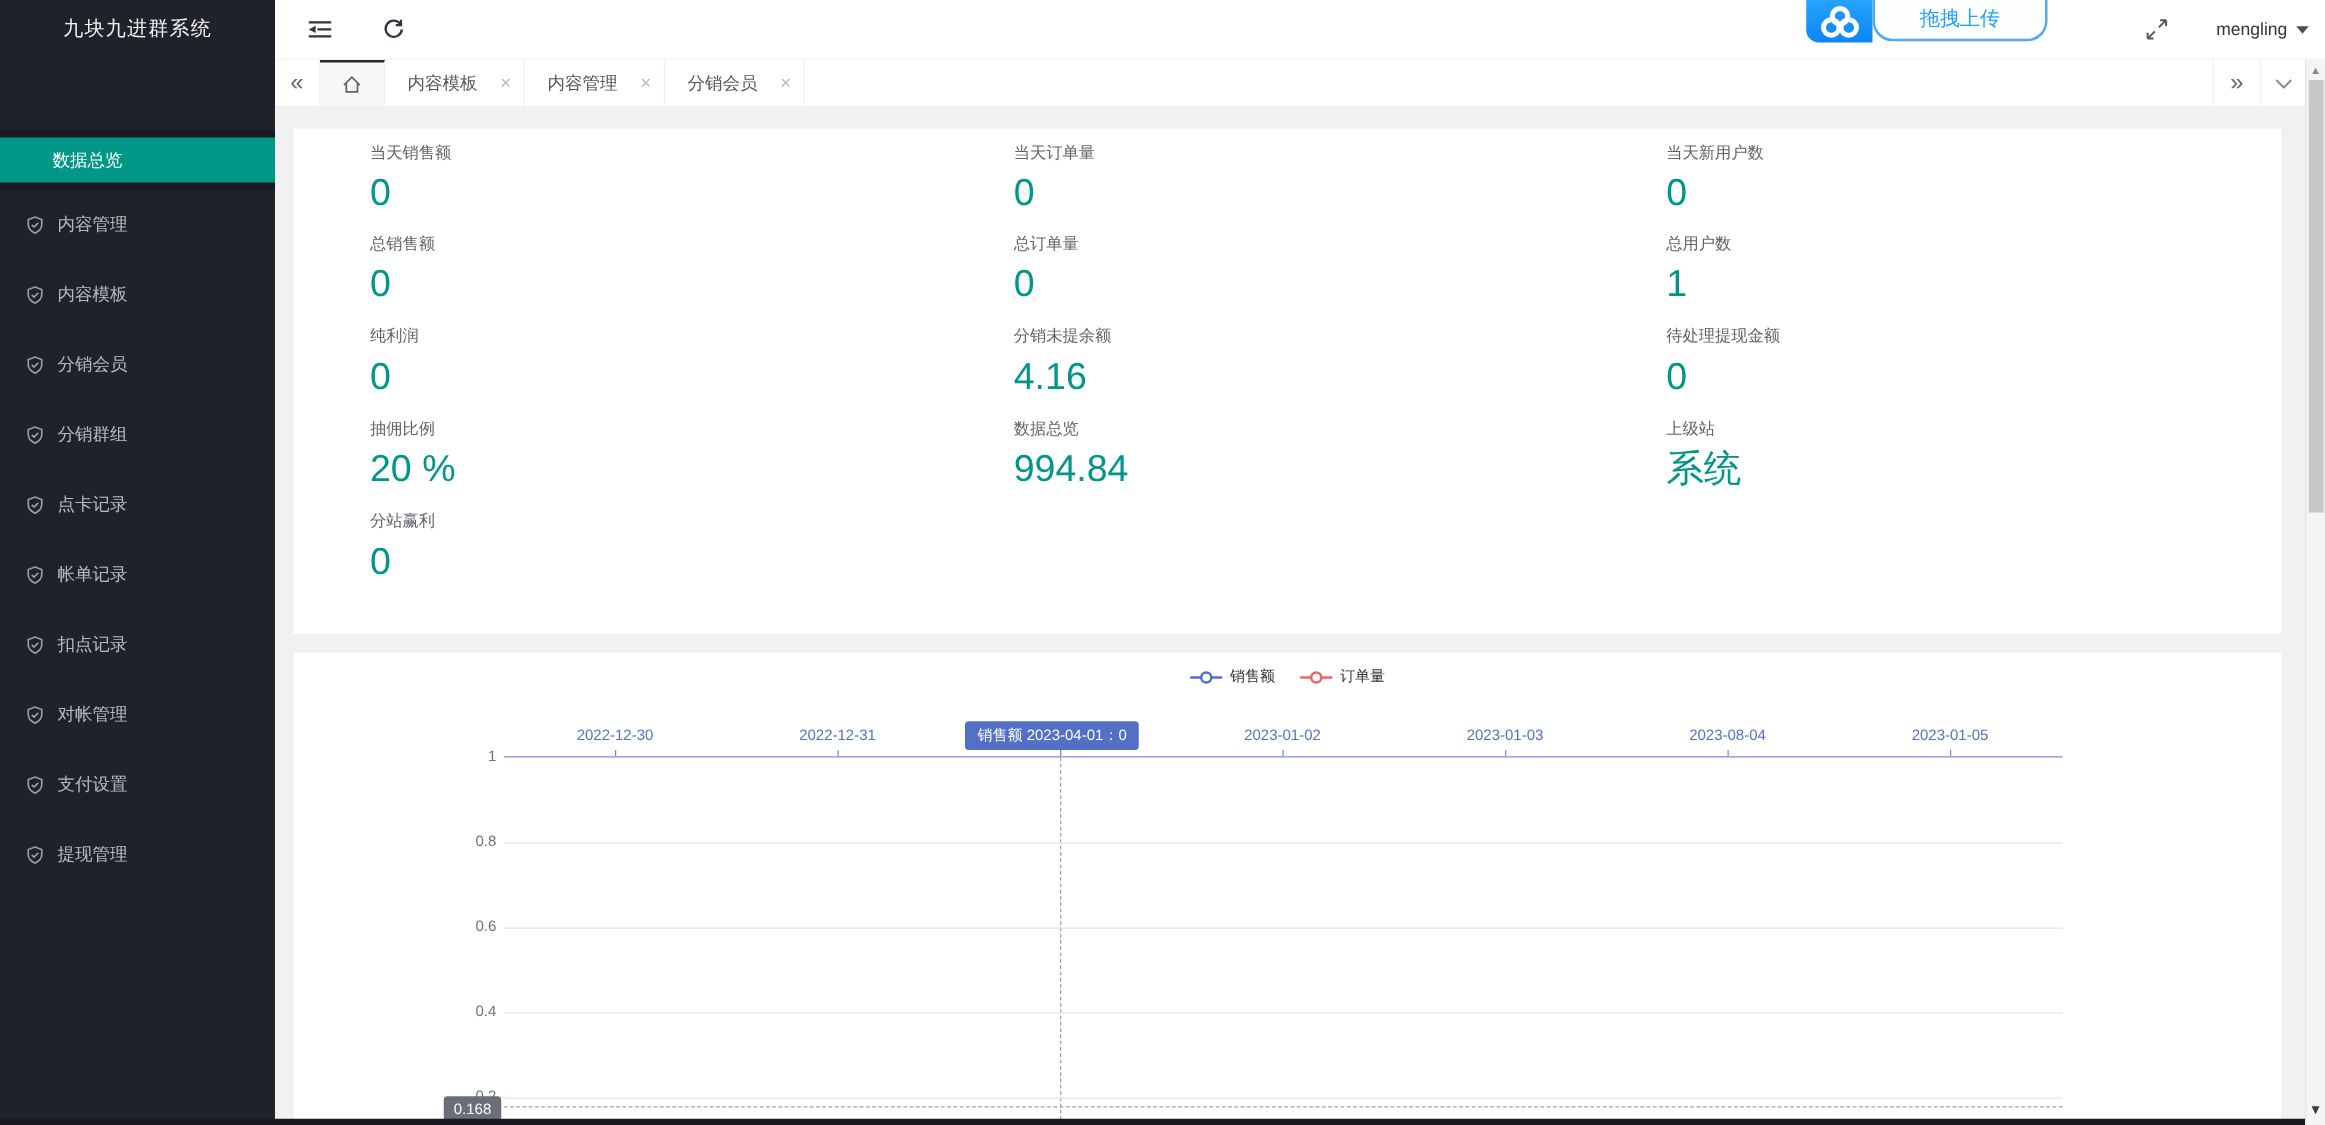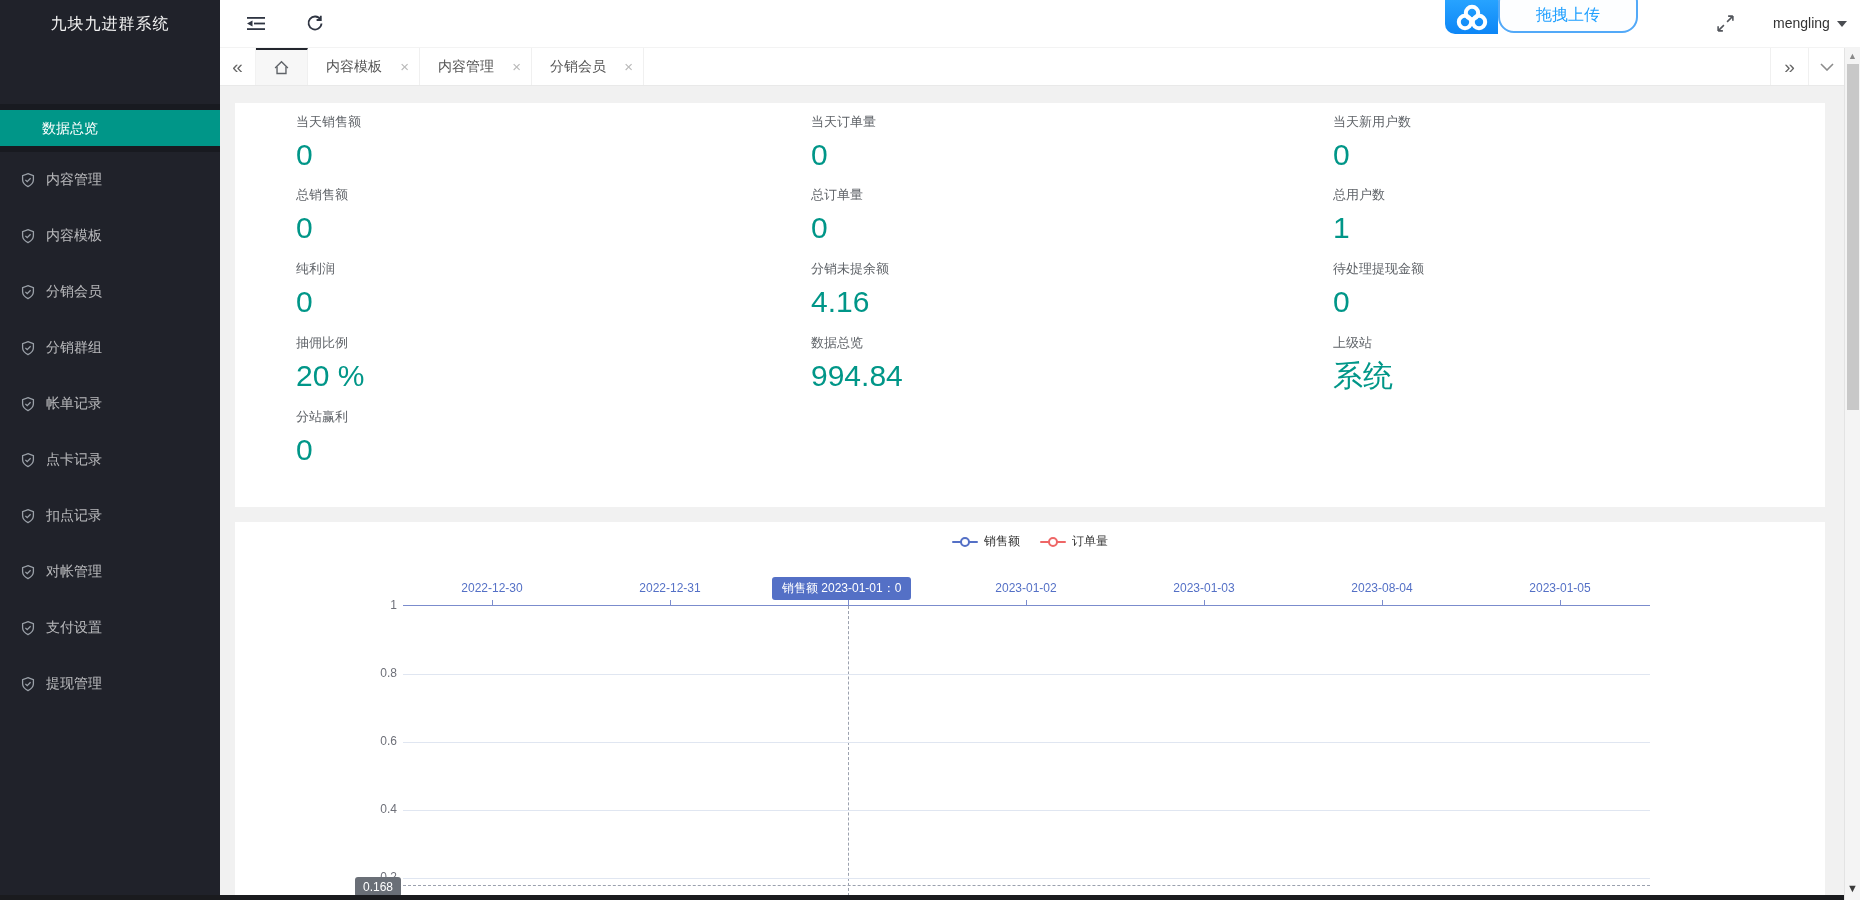--- a/index.html
+++ b/index.html
@@ -122,30 +122,30 @@
           </span>
           <span>分销群组</span>
         </div>
         <div class="menu-item">
           <span class="mi-icon">
             <svg width="16" height="16" viewBox="0 0 16 16" fill="none" stroke="#9aa0a8" stroke-width="1.3">
               <path d="M8 1.6 L13.4 3.6 V7.8 C13.4 10.9 11.2 13 8 14.6 C4.8 13 2.6 10.9 2.6 7.8 V3.6 Z"></path>
               <polyline points="5.4,7.9 7.2,9.7 10.6,6.3"></polyline>
             </svg>
           </span>
+          <span>点卡记录</span>
+        </div>
+        <div class="menu-item">
+          <span class="mi-icon">
+            <svg width="16" height="16" viewBox="0 0 16 16" fill="none" stroke="#9aa0a8" stroke-width="1.3">
+              <path d="M8 1.6 L13.4 3.6 V7.8 C13.4 10.9 11.2 13 8 14.6 C4.8 13 2.6 10.9 2.6 7.8 V3.6 Z"></path>
+              <polyline points="5.4,7.9 7.2,9.7 10.6,6.3"></polyline>
+            </svg>
+          </span>
           <span>帐单记录</span>
-        </div>
-        <div class="menu-item">
-          <span class="mi-icon">
-            <svg width="16" height="16" viewBox="0 0 16 16" fill="none" stroke="#9aa0a8" stroke-width="1.3">
-              <path d="M8 1.6 L13.4 3.6 V7.8 C13.4 10.9 11.2 13 8 14.6 C4.8 13 2.6 10.9 2.6 7.8 V3.6 Z"></path>
-              <polyline points="5.4,7.9 7.2,9.7 10.6,6.3"></polyline>
-            </svg>
-          </span>
-          <span>点卡记录</span>
         </div>
         <div class="menu-item">
           <span class="mi-icon">
             <svg width="16" height="16" viewBox="0 0 16 16" fill="none" stroke="#9aa0a8" stroke-width="1.3">
               <path d="M8 1.6 L13.4 3.6 V7.8 C13.4 10.9 11.2 13 8 14.6 C4.8 13 2.6 10.9 2.6 7.8 V3.6 Z"></path>
               <polyline points="5.4,7.9 7.2,9.7 10.6,6.3"></polyline>
             </svg>
           </span>
           <span>扣点记录</span>
         </div>
@@ -317,21 +317,21 @@
           <span class="lg-marker">
             <span class="lg-line" style="background: rgb(238, 102, 102);"></span>
             <span class="lg-dot" style="border-color: rgb(238, 102, 102);"></span>
           </span>
           <span>订单量</span>
         </div>
       </div>
     <div class="axis-line"></div>
     <div class="cross-v"></div>
     <div class="cross-h"></div>
-    <div class="chart-tooltip">销售额  2023-01-01：0</div>
+    <div class="chart-tooltip">销售额  2023-04-01：0</div>
     <div class="pointer-label">0.168</div>
   <div class="xlabel" style="left: 257px;">2022-12-30</div>
       <div class="xtick" style="left: 257px;"></div>
       <div class="xlabel" style="left: 435px; text-align: center;">2022-12-31</div>
       <div class="xtick" style="left: 435px;"></div>
       <div class="xlabel" style="left: 613px;">2023-01-01</div>
       <div class="xtick" style="left: 613px;"></div>
       <div class="xlabel" style="left: 791px;">2023-01-02</div>
       <div class="xtick" style="left: 791px;"></div>
       <div class="xlabel" style="left: 969px;">2023-01-03</div>

